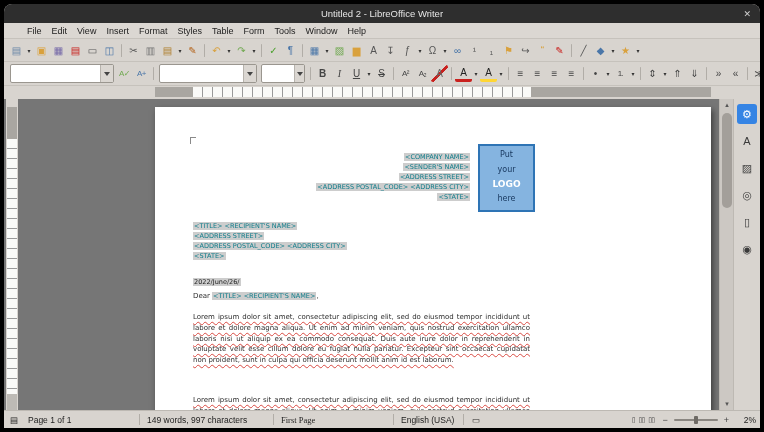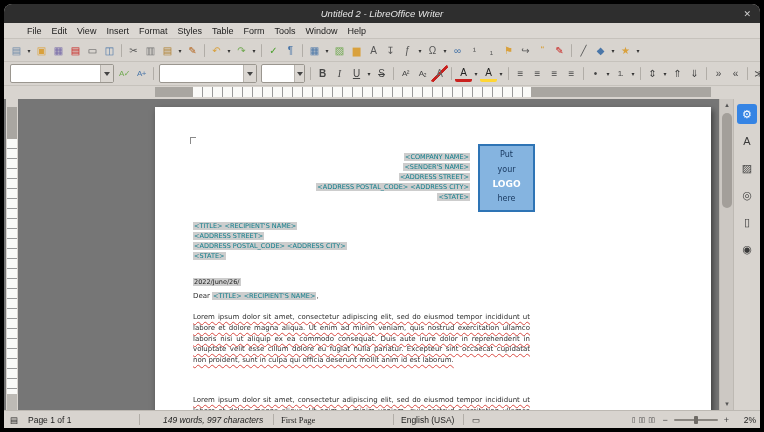--- a/index.html
+++ b/index.html
@@ -3,21 +3,21 @@
 <meta charset="utf-8">
 <style>
   html,body{margin:0;padding:0;}
   body{width:764px;height:432px;background:#000;position:relative;overflow:hidden;
        font-family:"Liberation Sans",sans-serif;-webkit-font-smoothing:antialiased;}
   .window{position:absolute;left:4px;top:4px;width:756px;height:424px;background:#d8d4cf;
           border-radius:8px 8px 0 0;overflow:hidden;display:flex;flex-direction:column;}
   
   .titlebar{height:19px;flex:0 0 19px;background:#2e2e2e;position:relative;
             display:flex;align-items:center;justify-content:center;}
-  .titlebar .title{color:#e6e6e6;font-size:9.5px;font-style:italic;}
+  .titlebar .title{color:#e6e6e6;font-size:9.5px;}
   .titlebar .close{position:absolute;right:9px;top:0;height:19px;display:flex;align-items:center;
                    color:#cfcfcf;font-size:9px;cursor:default;}
   
   .menubar{height:15px;flex:0 0 15px;background:#dbd7d2;border-bottom:1px solid #c6c2bc;
            display:flex;align-items:center;padding-left:18px;}
   .menu-item{font-size:9px;color:#1c1c1c;padding:0 5px;}
   
   .tb{display:flex;align-items:center;padding:0 4px;background:#d8d4cf;overflow:hidden;}
   .tb1{height:22px;flex:0 0 22px;border-bottom:1px solid #c6c2bc;}
   .tb2{height:23px;flex:0 0 23px;border-bottom:1px solid #c6c2bc;}
@@ -307,21 +307,21 @@
         <span class="sbtn">◎</span>
         <span class="sbtn">▯</span>
         <span class="sbtn">◉</span>
       </div>
   </div>
 
   <div class="statusbar">
     <span class="st-abs" style="left:6px;">▤</span>
     <span class="st-abs" style="left:24px;">Page 1 of 1</span>
     <span class="st-sep" style="left:135px;"></span>
-    <span class="st-abs" style="left:159px;font-style:italic;">149 words, 997 characters</span>
+    <span class="st-abs" style="left:143px;">149 words, 997 characters</span>
     <span class="st-sep" style="left:269px;"></span>
     <span class="st-abs" style="left:277px;font-family:Liberation Serif, serif;">First Page</span>
     <span class="st-sep" style="left:389px;"></span>
     <span class="st-abs" style="left:397px;">English (USA)</span>
     <span class="st-sep" style="left:459px;"></span>
     <span class="st-abs" style="left:468px;">▭</span>
     <span class="st-abs" style="right:104px;">
         <span class="vbtn">▯</span>
         <span class="vbtn">▯▯</span>
         <span class="vbtn">▯▯</span>

